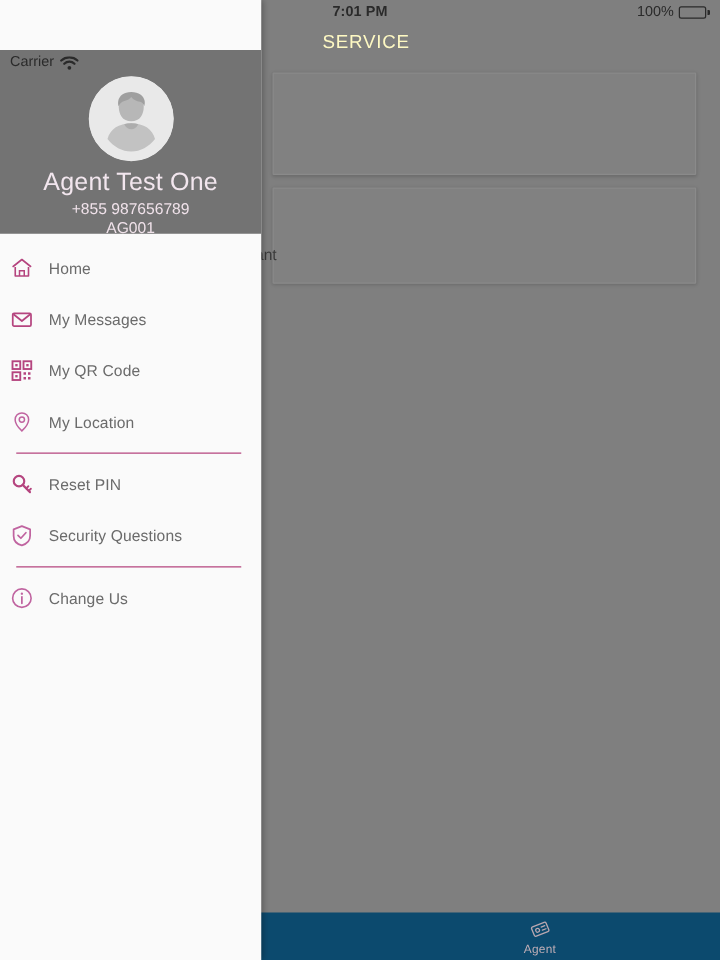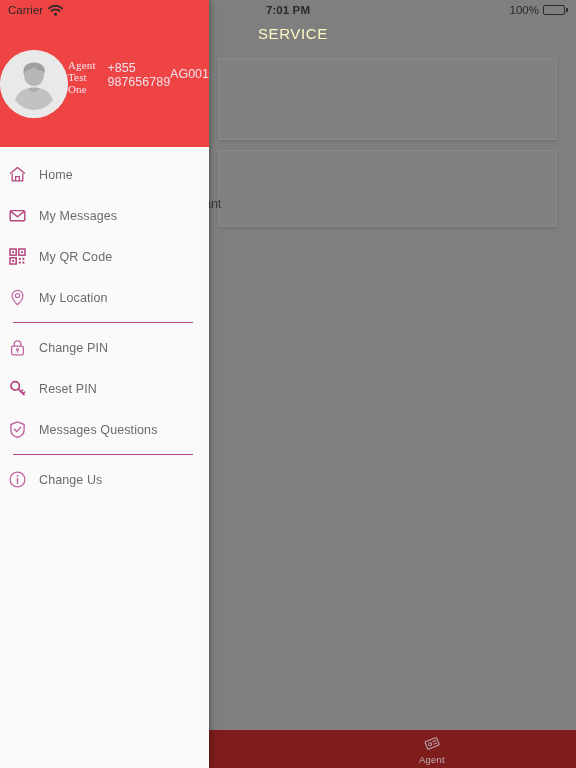--- a/index.html
+++ b/index.html
@@ -60,59 +60,59 @@
   #card-one { top:58px; height:82px; }
   #card-two { top:150px; height:77px; }
   #card-two-label {
     position:absolute; left:-22px; top:46px;
     font-size:12.5px; color:#3a3a3a; white-space:nowrap;
   }
 
   
   #tab-bar {
     position:absolute; left:0; right:0; bottom:0; height:38px;
-    background:#7f1d1d;
+    background:#0c4a6e;
     display:flex;
   }
   .tab-item {
     flex:1; display:flex; flex-direction:column;
     align-items:center; justify-content:center; gap:2px;
   }
   .tab-label { font-size:9.5px; color:#bfaeb6; letter-spacing:.2px; }
   .tab-icon { width:16px; height:18px; display:block; }
 
   
   #drawer {
     position:absolute; top:0; left:0; width:209px; height:768px;
     background:#fafafa;
     box-shadow:2px 0 5px rgba(0,0,0,.28);
     z-index:10; overflow:hidden;
   }
   #drawer-header {
-    height:147px; background:#ef4444; position:relative;
-    display:flex; flex-direction:row; align-items:center;
+    height:147px; background:#737373; position:relative;
+    display:flex; flex-direction:column; align-items:center;margin-top:40px;
   }
   #drawer-status {
     position:absolute; top:0; left:8px; height:20px;
     display:flex; align-items:center; gap:5px;
   }
   #carrier-label { font-size:11.5px; color:#2a2a2a; }
   .wifi-icon { display:block; }
 
   #avatar {
     margin-top:21px;
     width:68px; height:68px; border-radius:50%;
     background:#e8e8e8; overflow:hidden; position:relative;
     flex:none;
   }
   #avatar svg { position:absolute; top:0; left:0; }
 
   #agent-name {
-    margin-top:6px; font-size:11px; color:#f2e6ee;
-    letter-spacing:.15px; font-weight:normal;font-family:Liberation Serif, serif;
+    margin-top:6px; font-size:20px; color:#f2e6ee;
+    letter-spacing:.15px; font-weight:normal;
   }
   #agent-phone {
     margin-top:2px; font-size:12.5px; color:#f0e2ea;
   }
   #agent-id {
     margin-top:1px; font-size:12.5px; color:#f0e2ea;
   }
 
   #menu-list { padding-top:7px; }
   .menu-item {
@@ -253,51 +253,40 @@
         <svg width="19" height="19" viewBox="0 0 19 19">
           <path d="M9.5 2.3c-3 0-5.4 2.4-5.4 5.4 0 3.9 5.4 9 5.4 9s5.4-5.1 5.4-9c0-3-2.4-5.4-5.4-5.4z" fill="none" stroke="#c064a0" stroke-width="1.2"></path>
           <circle cx="9.5" cy="7.6" r="2.1" fill="none" stroke="#c064a0" stroke-width="1.2"></circle>
         </svg>
       </span>
       <span class="menu-label">My Location</span>
     </div>
 
     <div class="menu-divider"></div>
 
-    <div class="menu-item">
-      <span class="menu-icon">
-        <svg width="19" height="19" viewBox="0 0 19 19">
-          <rect x="3.6" y="8.2" width="11.8" height="8.6" rx="1.6" fill="none" stroke="#c064a0" stroke-width="1.3"></rect>
-          <path d="M6.2 8.2V6.1a3.3 3.3 0 0 1 6.6 0v2.1" fill="none" stroke="#c064a0" stroke-width="1.3"></path>
-          <circle cx="9.5" cy="11.6" r="1.1" fill="none" stroke="#c064a0" stroke-width="1.1"></circle>
-          <path d="M9.5 12.6v1.6" stroke="#c064a0" stroke-width="1.1" stroke-linecap="round"></path>
-        </svg>
-      </span>
-      <span class="menu-label">Change PIN</span>
-    </div>
 
     <div class="menu-item">
       <span class="menu-icon">
         <svg width="19" height="19" viewBox="0 0 19 19">
           <circle cx="7.2" cy="6.9" r="4.2" fill="none" stroke="#b5457f" stroke-width="1.7"></circle>
           <path d="M10.2 9.9 16 15.7" stroke="#b5457f" stroke-width="1.7" stroke-linecap="round"></path>
           <path d="M13 12.7l1.7-1.7M15 14.7l1.7-1.7" stroke="#b5457f" stroke-width="1.5" stroke-linecap="round"></path>
         </svg>
       </span>
       <span class="menu-label">Reset PIN</span>
     </div>
 
     <div class="menu-item">
       <span class="menu-icon">
         <svg width="19" height="19" viewBox="0 0 19 19">
           <path d="M9.5 1.9 2.9 4.5v5.2c0 4 2.8 6.6 6.6 7.6 3.8-1 6.6-3.6 6.6-7.6V4.5z" fill="none" stroke="#c064a0" stroke-width="1.4" stroke-linejoin="round"></path>
           <path d="M6.4 9.3l2.3 2.3 4-4.4" fill="none" stroke="#c064a0" stroke-width="1.4" stroke-linecap="round" stroke-linejoin="round"></path>
         </svg>
       </span>
-      <span class="menu-label">Messages Questions</span>
+      <span class="menu-label">Security Questions</span>
     </div>
 
     <div class="menu-divider"></div>
 
     <div class="menu-item">
       <span class="menu-icon">
         <svg width="19" height="19" viewBox="0 0 19 19">
           <circle cx="9.5" cy="9.5" r="7.4" fill="none" stroke="#c064a0" stroke-width="1.3"></circle>
           <circle cx="9.5" cy="5.9" r=".95" fill="#c064a0"></circle>
           <path d="M9.5 8.4v5.2" stroke="#c064a0" stroke-width="1.4" stroke-linecap="round"></path>

